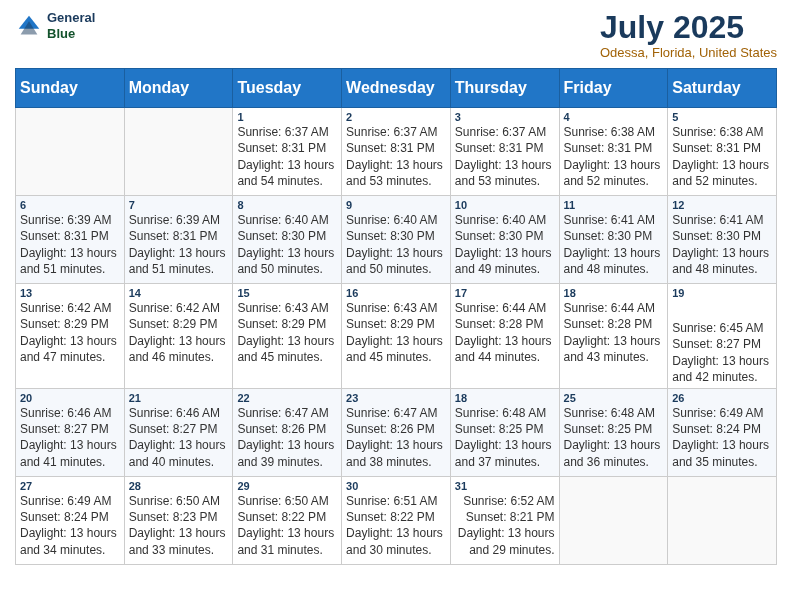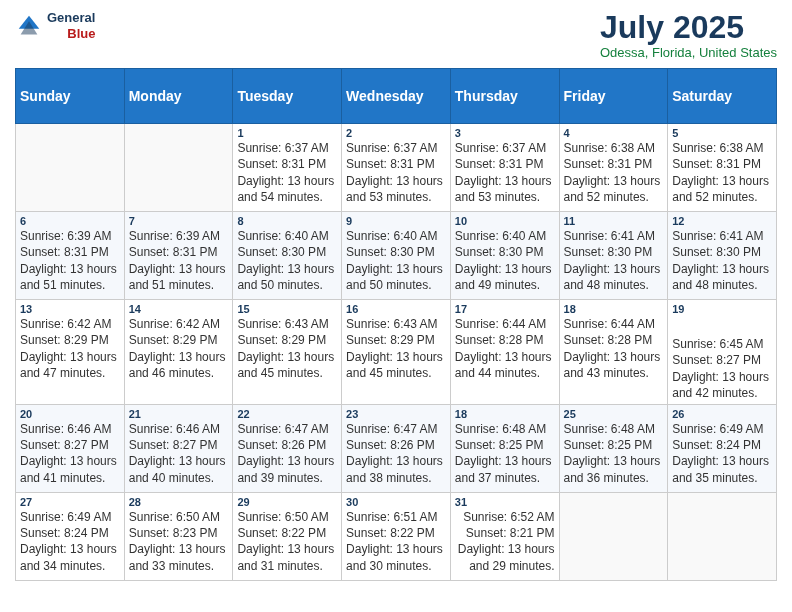--- a/index.html
+++ b/index.html
@@ -27,50 +27,50 @@
       display: flex;
       align-items: center;
       gap: 4px;
     }
     .logo-text {
       font-size: 13px;
       font-weight: bold;
       color: #1a3a5c;
       line-height: 1.2;
     }
-    .logo-blue { color: #b91c1c; text-align: right; }
+    .logo-blue { color: #14532d; }
     .logo-icon {
       width: 28px;
       height: 28px;
     }
     .title-area {
       text-align: left;
     }
     .month-title {
       font-size: 32px;
       font-weight: bold;
       color: #1a3a5c;
       line-height: 1.1;
     }
     .location {
       font-size: 13px;
-      color: #15803d;
+      color: #a16207;
     }
     .calendar {
       flex: 1;
       border-collapse: collapse;
       width: 100%;
       table-layout: fixed;
     }
     .calendar th {
       background: #2176c7;
       color: #fff;
-      font-size: 14px;
+      font-size: 16px;
       font-weight: bold;
-      padding: 19px 4px;
+      padding: 10px 4px;
       text-align: left;
       border: 1px solid #1a5fa0;
     }
     .calendar td {
       vertical-align: top;
       border: 1px solid #ccc;
       padding: 3px 4px;
       font-size: 9.5px;
       color: #333;
       background: #fff;

